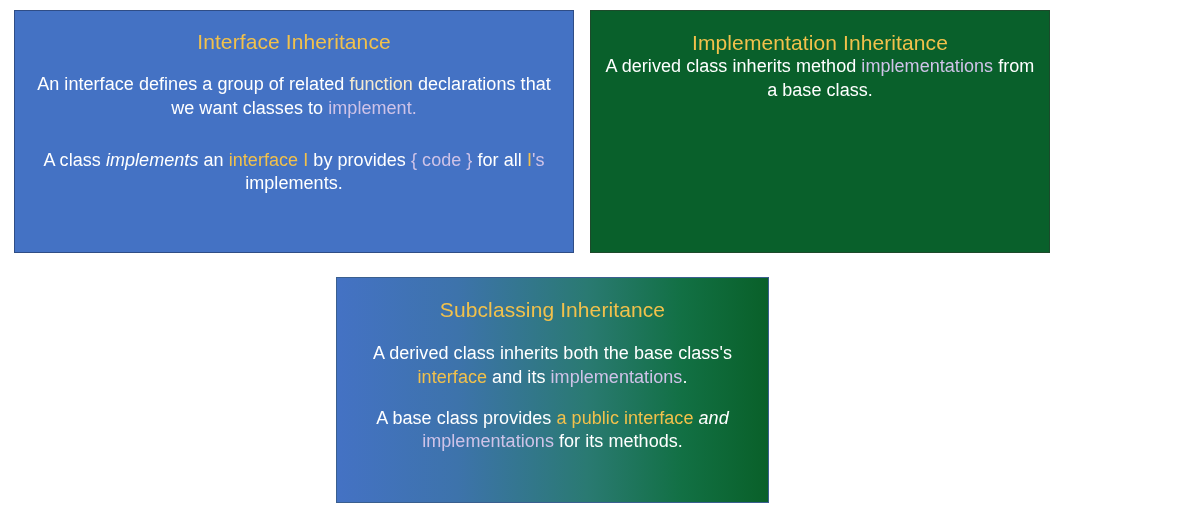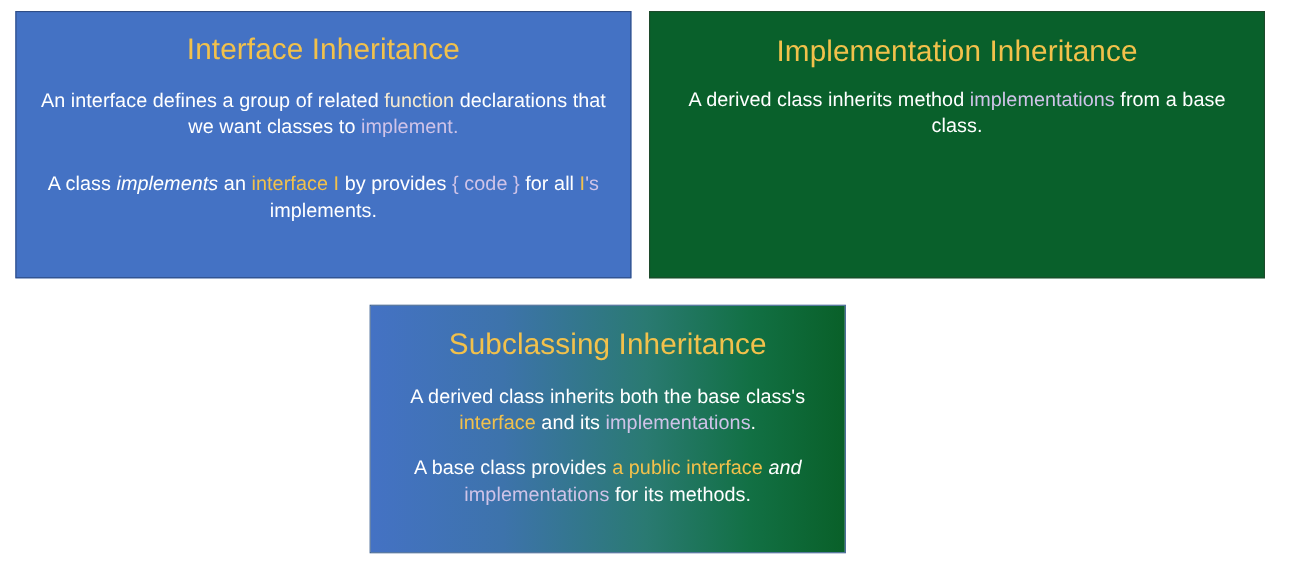--- a/index.html
+++ b/index.html
@@ -31,59 +31,59 @@
     top: 10px;
     width: 560px;
     height: 243px;
     background: #4472c4;
     padding: 14px 10px 0 10px;
   }
 
   #panel-implementation-inheritance {
     left: 590px;
     top: 10px;
-    width: 560px;
+    width: 460px;
     height: 243px;
     background: #09602b;
     border-color: #1d4a2b;
     padding: 16px 14px 0 14px;
   }
 
   #panel-subclassing-inheritance {
     left: 336px;
     top: 277px;
     width: 433px;
     height: 226px;
     background: linear-gradient(90deg, #4472c4 0%, #3d73ab 28%, #2a7a72 58%, #127044 80%, #096029 100%);
     border-color: #3a5f8f;
     padding: 12px 10px 0 10px;
   }
 
   .panel-title {
     color: #f2c14b;
-    font-size: 27px;
+    font-size: 21px;
     line-height: 1.2;
     letter-spacing: 0.1px;
     white-space: nowrap;
   }
 
   .panel-body {
     color: #ffffff;
     font-size: 18px;
     line-height: 1.32;
     letter-spacing: 0.05px;
   }
 
   #panel-interface-inheritance .panel-title { margin-top: 4px; }
   #panel-interface-inheritance .panel-body.p1 { margin-top: 19px; }
   #panel-interface-inheritance .panel-body.p2 { margin-top: 28px; }
 
   #panel-implementation-inheritance .panel-title { margin-top: 3px; }
   #panel-implementation-inheritance .panel-body.p1 { margin-top: 22px; }
-  #panel-implementation-inheritance .panel-body.p2 { margin-top: 17px; }
+  #panel-implementation-inheritance .panel-body.p2 { }
 
   #panel-subclassing-inheritance .panel-title { margin-top: 7px; }
   #panel-subclassing-inheritance .panel-body.p1 { margin-top: 17px; }
   #panel-subclassing-inheritance .panel-body.p2 { margin-top: 20px; }
 
   .kw-gold   { color: #f2c14b; text-align: center; }
   .kw-violet { color: #cfc3e8; }
   .kw-cream  { color: #f5ead0; }
   .kw-italic { font-style: italic; }
 </style>

